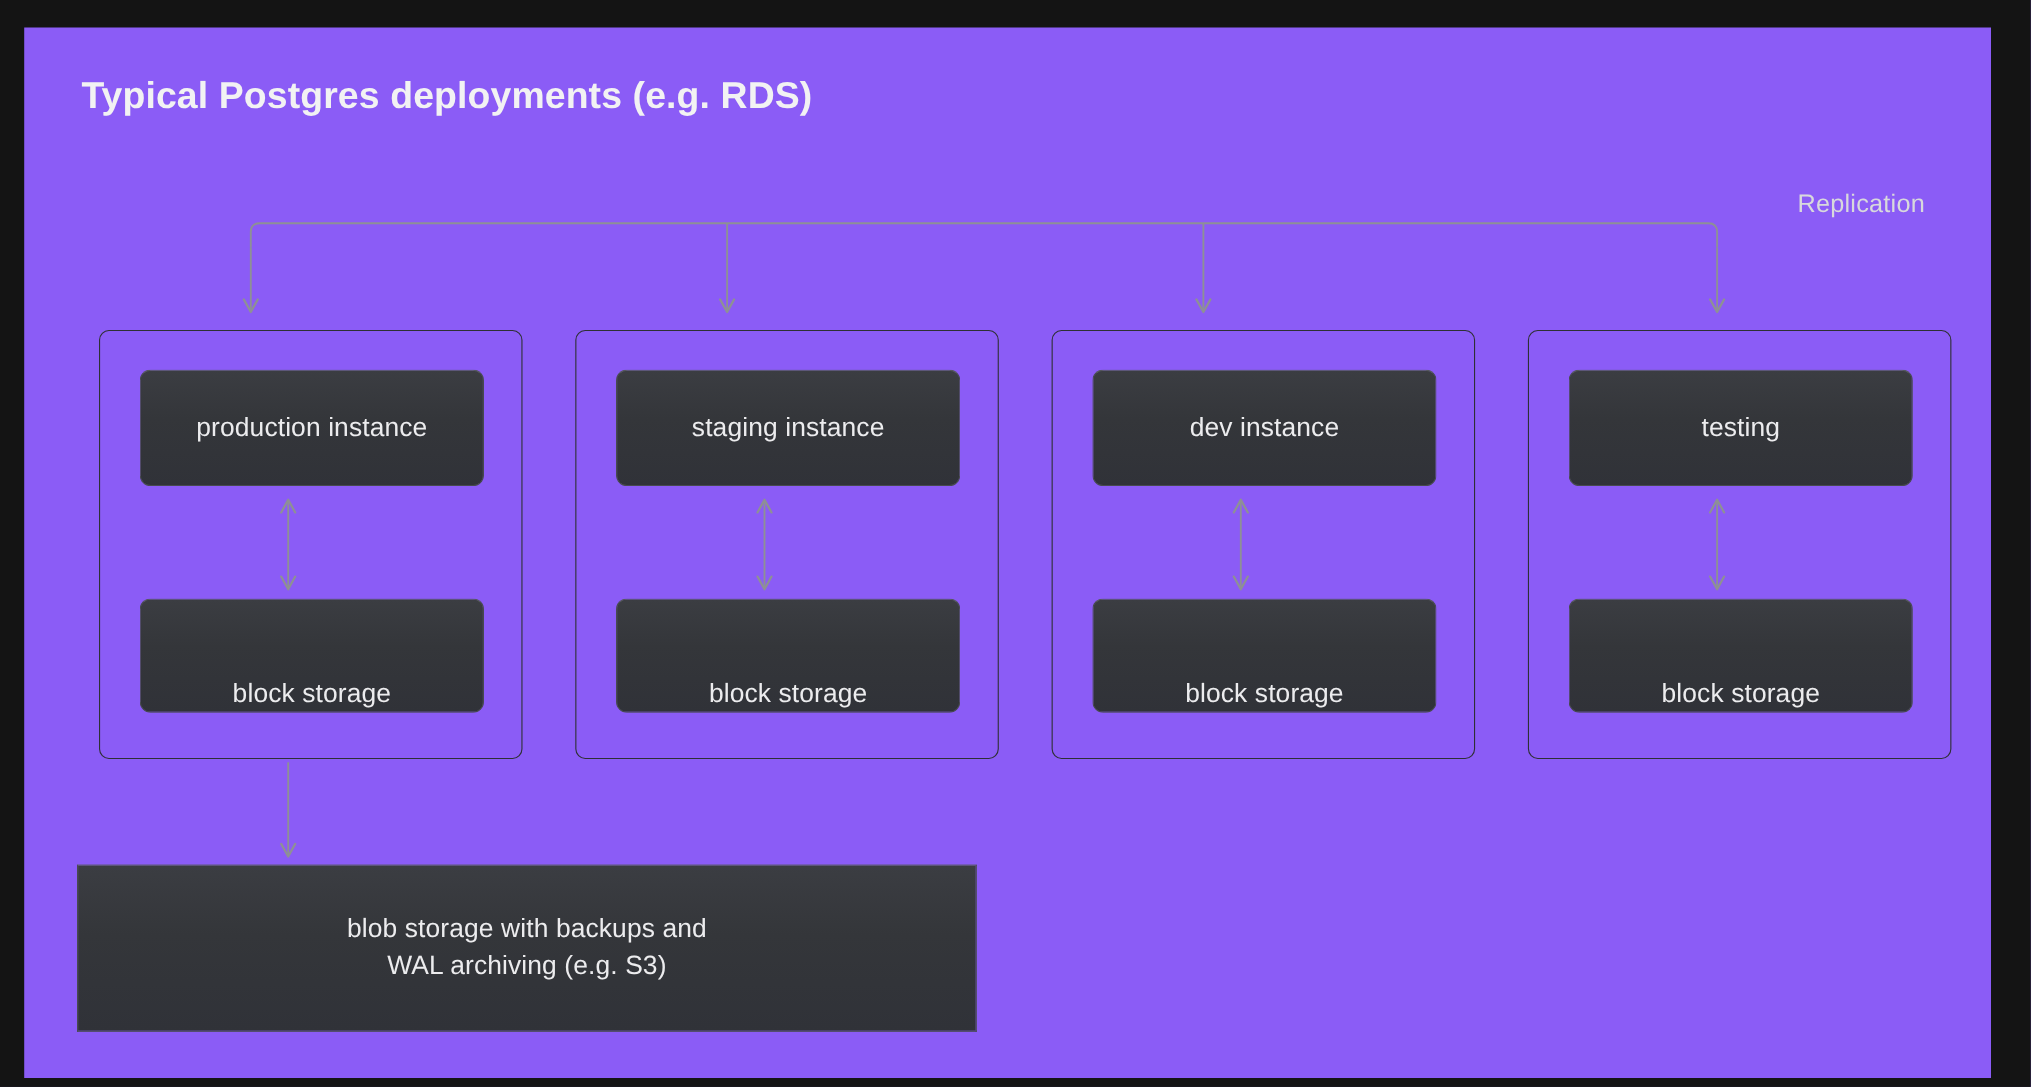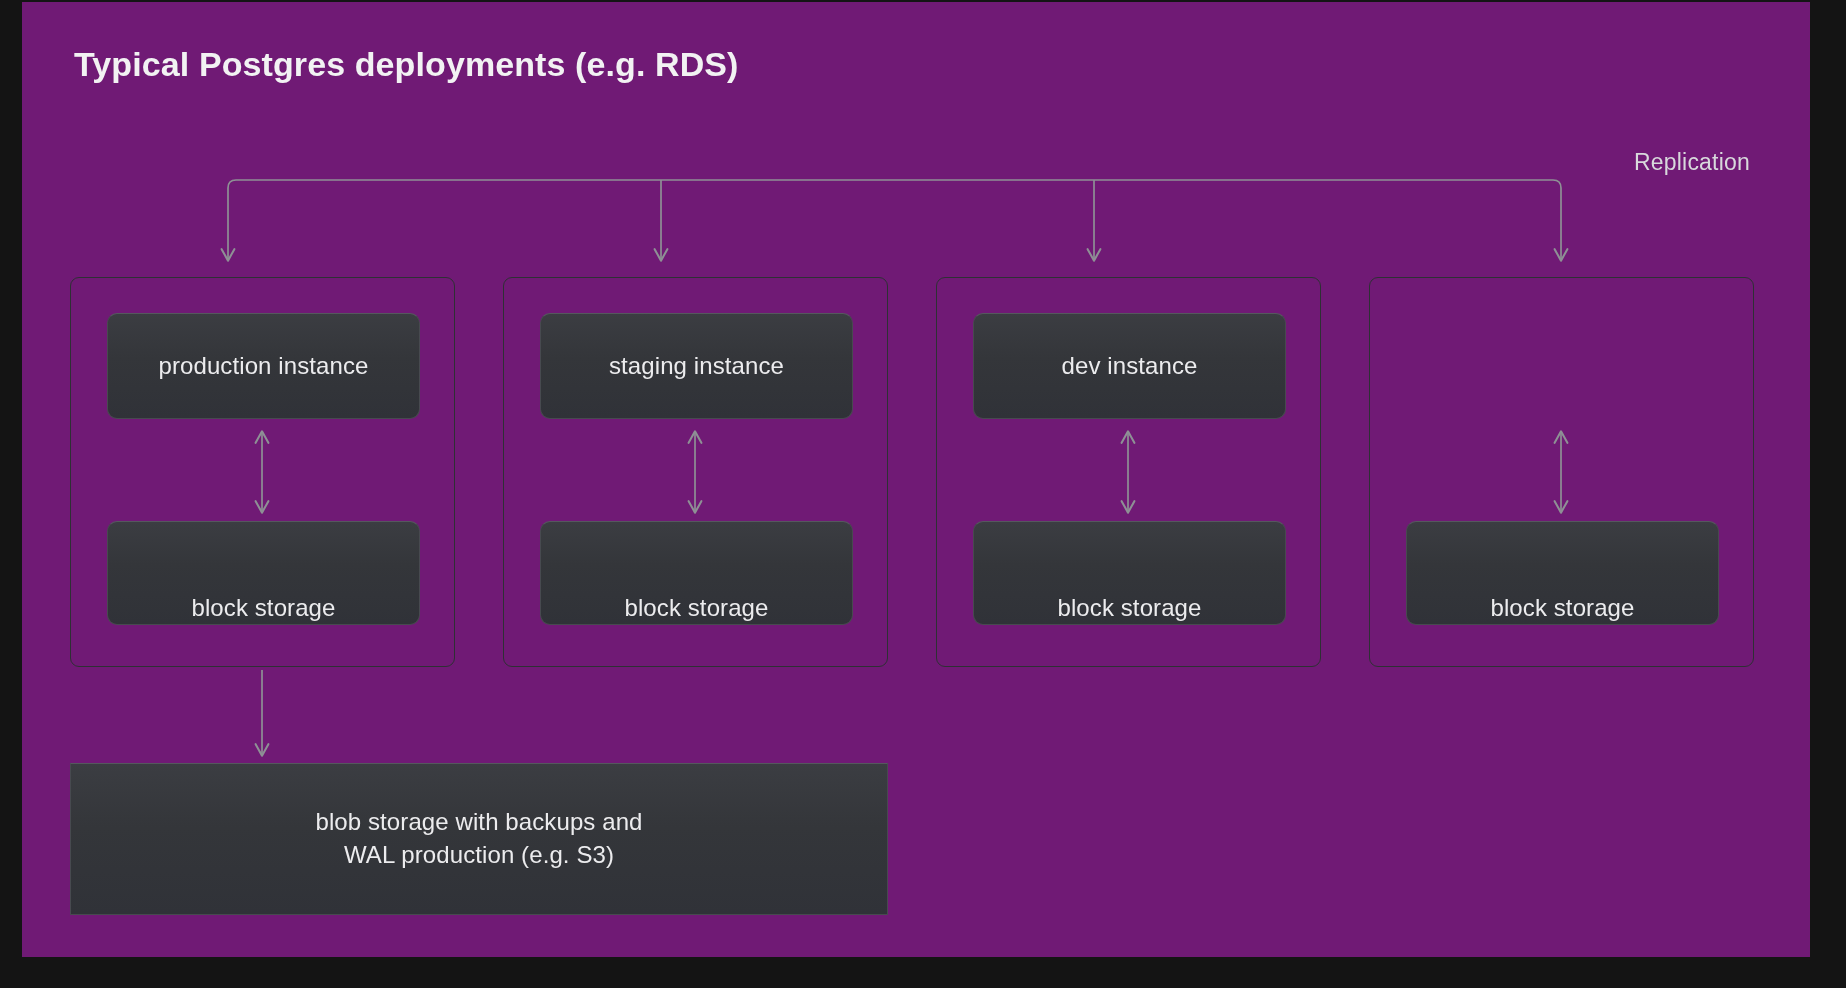--- a/index.html
+++ b/index.html
@@ -19,24 +19,24 @@
   #stage {
     position: relative;
     width: 1846px;
     height: 988px;
   }
 
   
   #panel {
     position: absolute;
     left: 22px;
-    top: 2px;
+    top: 25px;
     width: 1788px;
     height: 955px;
-    background: #701a75;
+    background: #8b5cf6;
   }
 
   #diagram {
     position: absolute;
     left: 0;
     top: 0;
     width: 1788px;
     height: 955px;
   }
 
@@ -79,20 +79,21 @@
   
   .column {
     position: absolute;
     top: 275px;
     width: 385px;
     height: 390px;
     border: 1px solid #2e3034;
     border-radius: 9px;
     background: transparent;
     box-sizing: border-box;
+    margin-left: 20px;
   }
   .col-0 { left: 48px; }
   .col-1 { left: 481px; padding-left: 16px; }
   .col-2 { left: 914px; padding-left: 24px; }
   .col-3 { left: 1347px; }
 
   
   .card {
     position: absolute;
     box-sizing: border-box;
@@ -207,27 +208,30 @@
       <div class="column col-2">
         <div class="card card-top">
           <span>dev instance</span>
         </div>
         <div class="card card-bottom">
           <span>block storage</span>
         </div>
       </div>
 
       <div class="column col-3">
+        <div class="card card-top">
+          <span>testing</span>
+        </div>
         <div class="card card-bottom">
           <span>block storage</span>
         </div>
       </div>
 
       <div class="blob-box">
         <div>
           <span class="line">blob storage with backups and</span>
-          <span class="line">WAL production (e.g. S3)</span>
+          <span class="line">WAL archiving (e.g. S3)</span>
         </div>
       </div>
 
     </div>
   </div>
 </div>
 
 </body></html>

